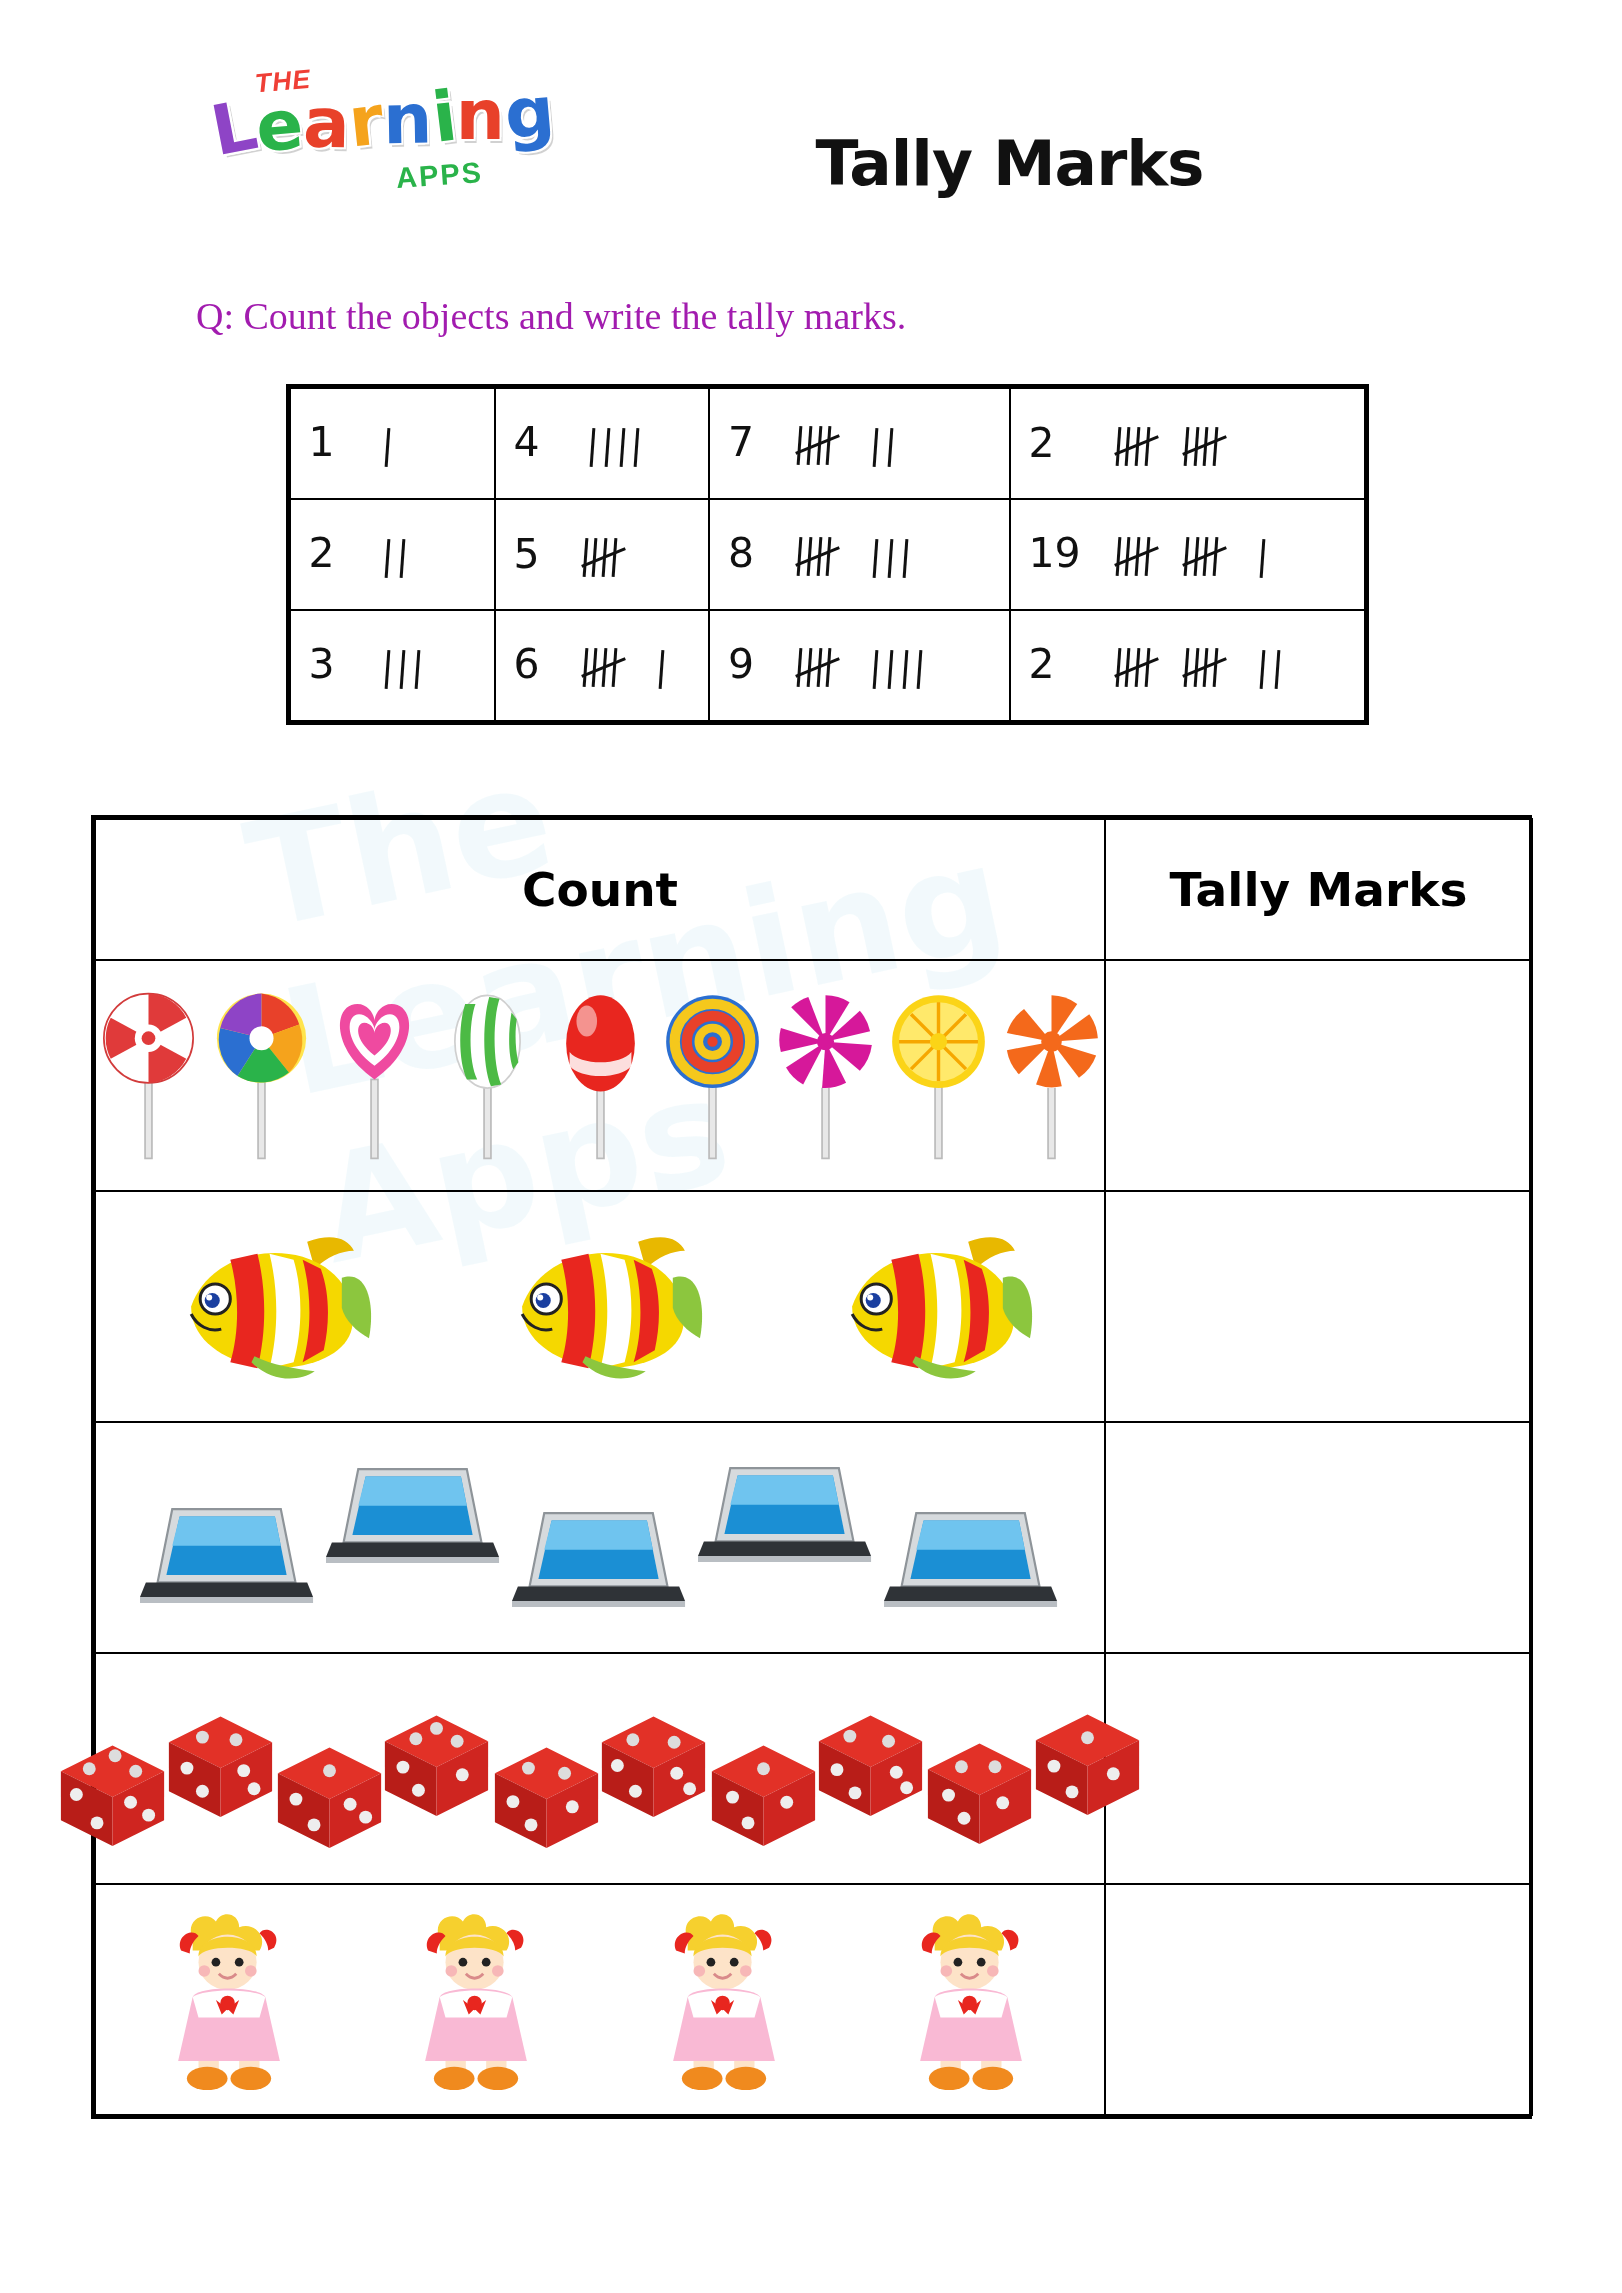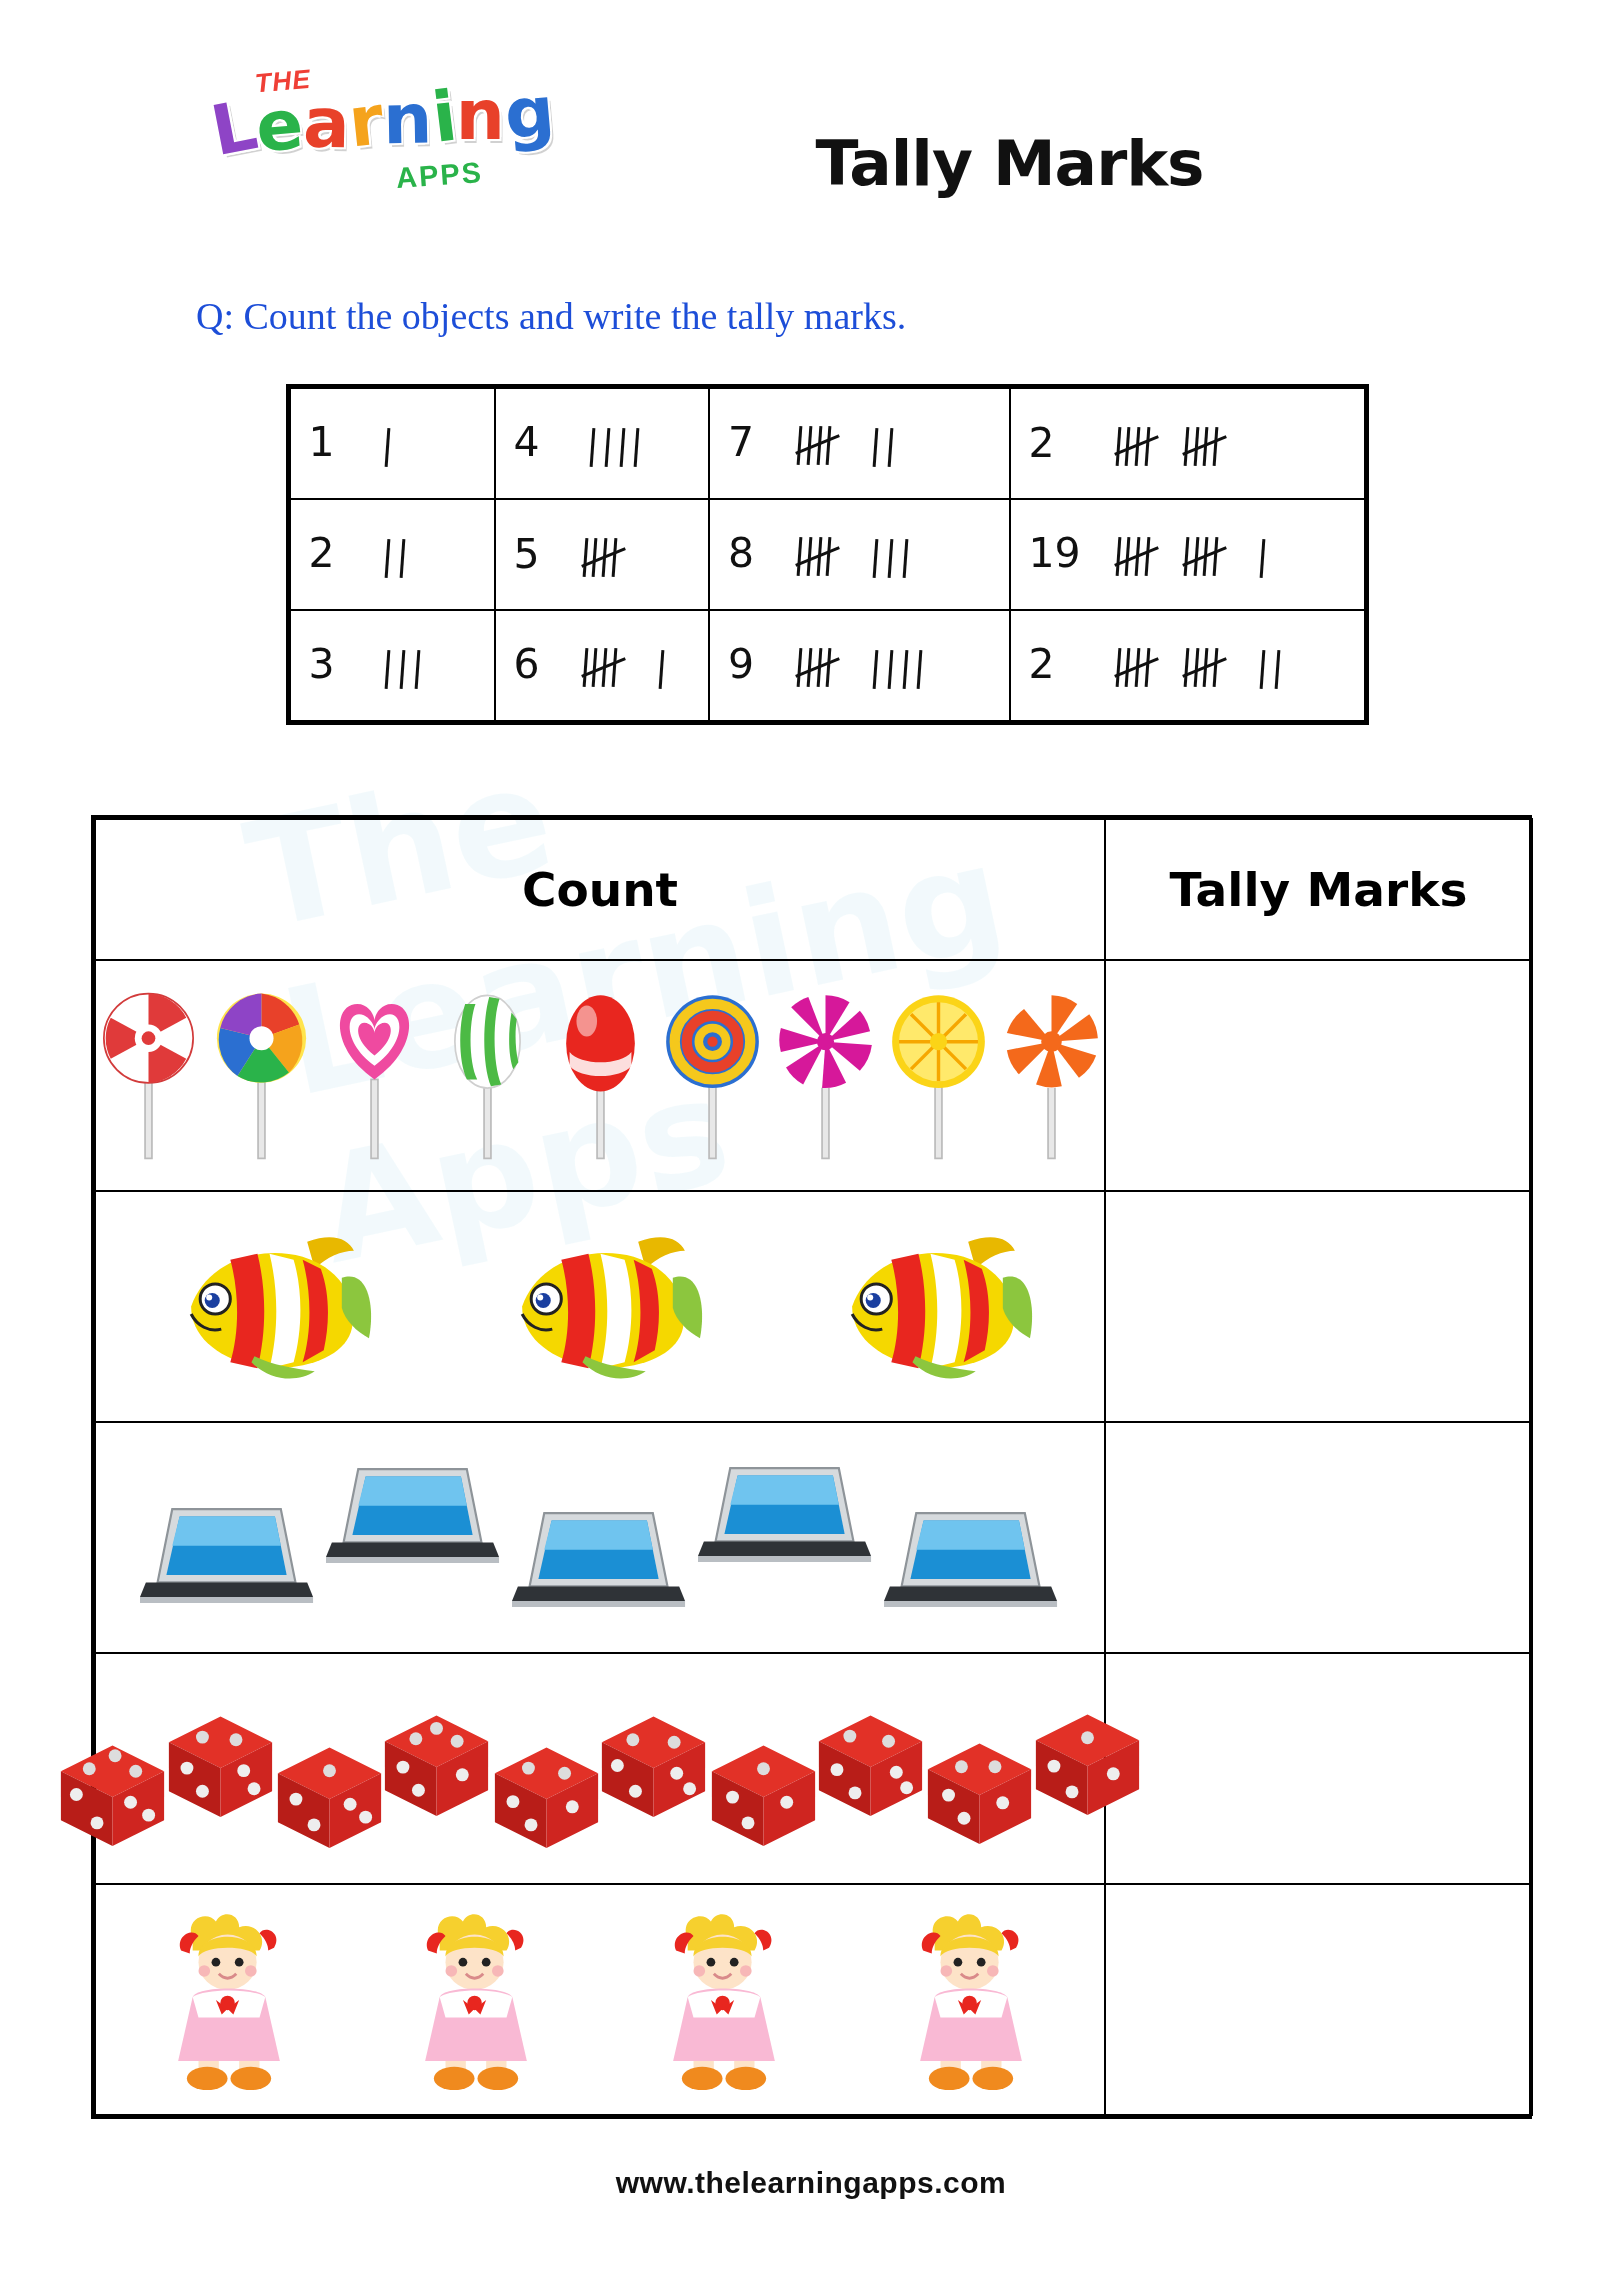--- a/index.html
+++ b/index.html
@@ -104,21 +104,21 @@
     letter-spacing: -1px;
   }
 
   
   .question {
     position: absolute;
     left: 196px;
     top: 294px;
     font-family: "Liberation Serif", serif;
     font-size: 38px;
-    color: #1d4ed8;
+    color: #a21caf;
   }
 
   
   .ref-box {
     position: absolute;
     left: 286px;
     top: 384px;
     width: 1083px;
     height: 341px;
     border: 5.9px solid #000000;
@@ -816,16 +816,15 @@
               </svg>
             </div>
           </td>
           <td class="row-cell"></td>
         </tr>
 
       </tbody>
     </table>
   </div>
 
-  <div class="footer">www.thelearningapps.com</div>
 
 </div>
 
 
 </body></html>

